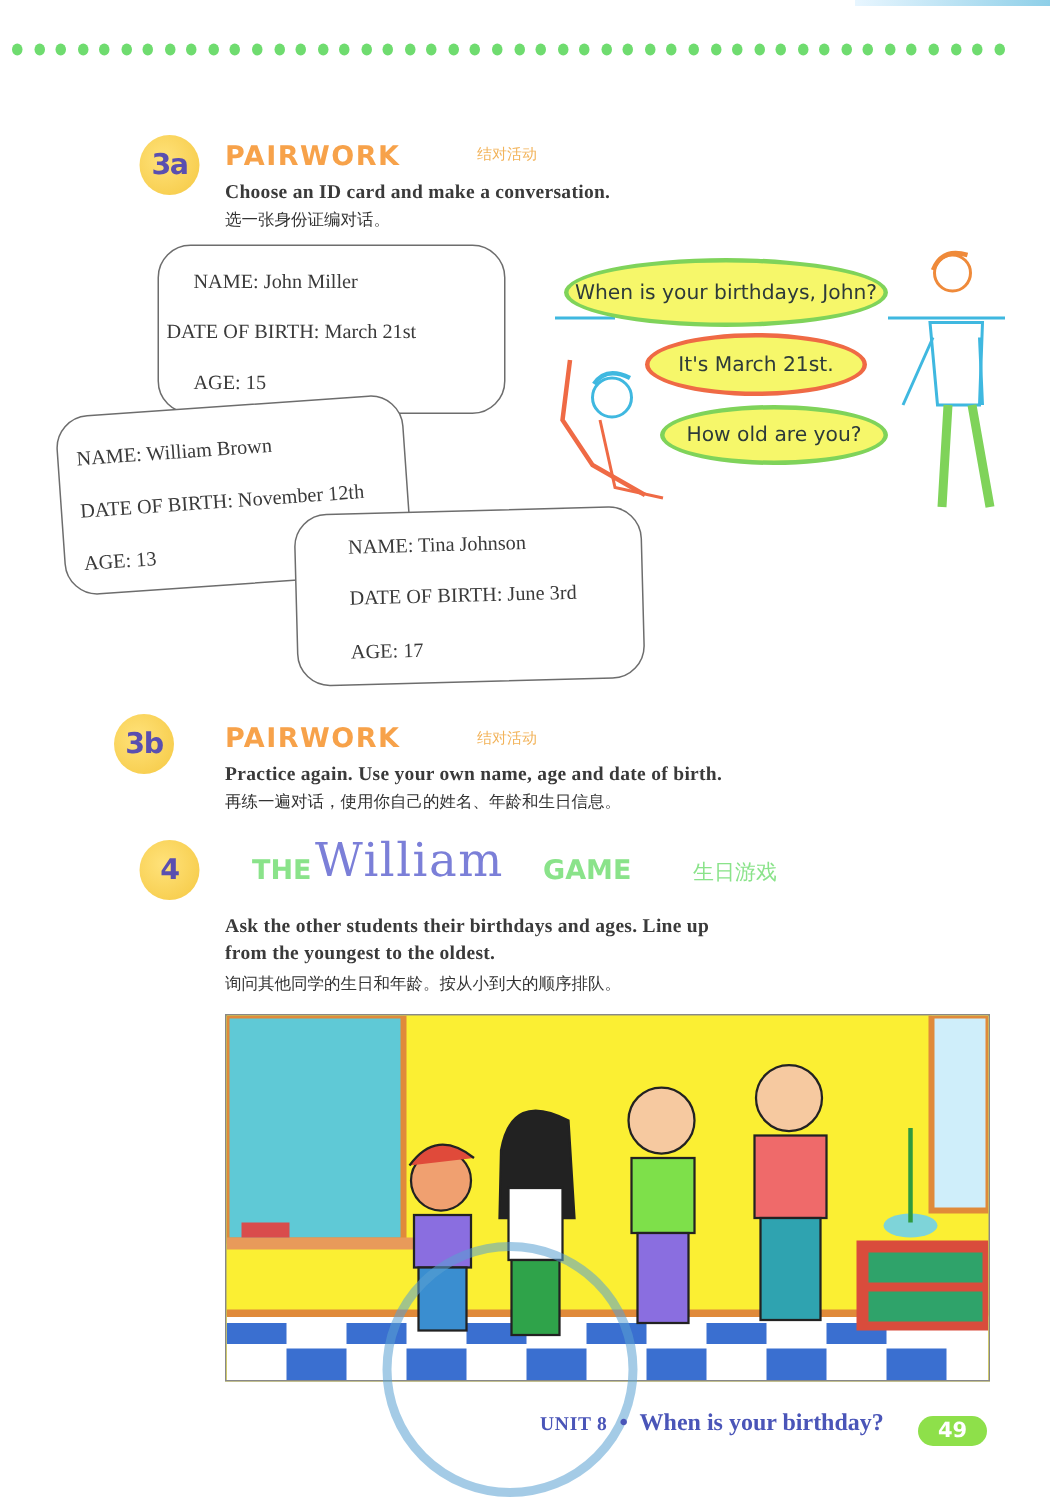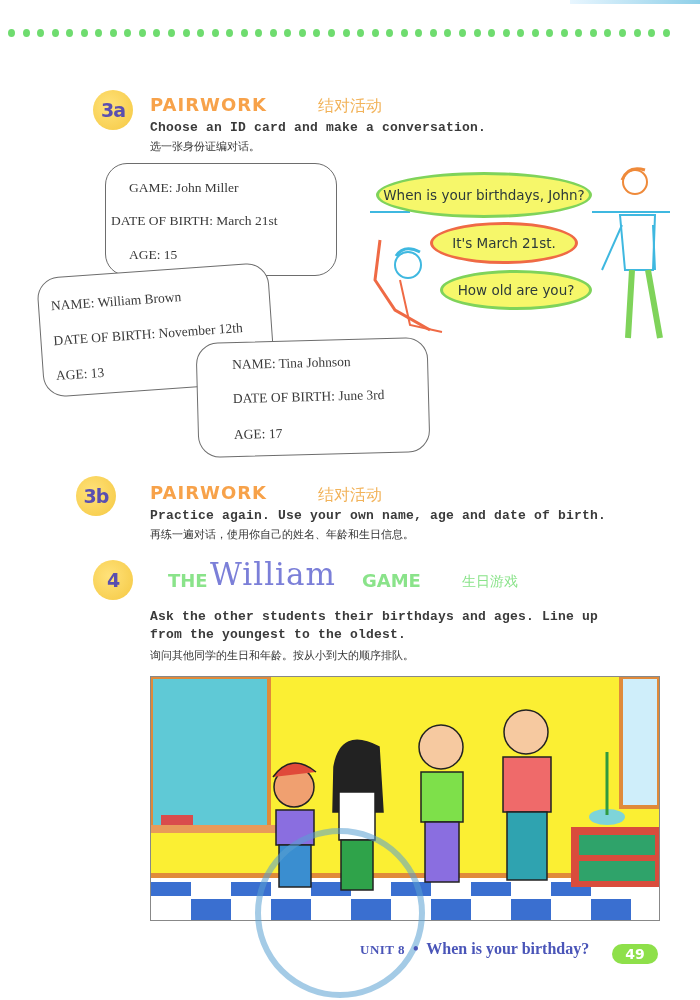--- a/index.html
+++ b/index.html
@@ -3,22 +3,22 @@
 <meta charset="utf-8">
 <style>
   html,body{margin:0;padding:0;}
   body{width:700px;height:1000px;background:#ffffff;position:relative;overflow:hidden;font-family:"Liberation Sans",sans-serif;}
   .dots{position:absolute;left:8px;top:29px;width:690px;height:12px;display:flex;gap:0;}
   .dot{width:7px;height:8px;border-radius:50%;background:#6fdc6f;margin-right:7.55px;flex:none;}
   .topbar{position:absolute;right:0;top:0;width:130px;height:4px;background:linear-gradient(90deg,#e8f6ff,#8ecfe8);}
 
   .badge{position:absolute;width:40px;height:40px;border-radius:50%;background:radial-gradient(circle at 40% 40%,#ffe27a,#f5c842);display:flex;align-items:center;justify-content:center;font-family:"DejaVu Sans",sans-serif;font-weight:bold;font-size:19px;color:#5a4fb0;letter-spacing:-1px;}
   .sec-title{position:absolute;font-family:"DejaVu Sans",sans-serif;font-weight:bold;font-size:18px;color:#f7a24a;letter-spacing:1px;}
-  .sec-cn{position:absolute;font-size:16px;color:#f2b35a;}
-  .instr{position:absolute;font-family:Liberation Mono, monospace;font-weight:bold;font-size:13px;color:#3a3a3a;letter-spacing:0.2px;}
+  .sec-cn{position:absolute;font-size:10px;color:#f2b35a;}
+  .instr{position:absolute;font-family:Liberation Serif, serif;font-weight:bold;font-size:13px;color:#3a3a3a;letter-spacing:0.2px;}
   .instr-cn{position:absolute;font-size:11px;color:#333;}
 
   .card{position:absolute;background:#fff;border:1.3px solid #6d6d6d;border-radius:22px;font-family:"Liberation Serif",serif;font-size:13.5px;color:#3a3a3a;box-sizing:border-box;}
   .card .ln{position:absolute;left:0;white-space:nowrap;}
 
   .scene{position:absolute;left:370px;top:160px;width:300px;height:195px;}
   .bubble{position:absolute;border-radius:50%;background:#f6f76a;display:flex;align-items:center;justify-content:center;font-family:"DejaVu Sans",sans-serif;font-size:13.5px;color:#2d3a3a;box-sizing:border-box;}
   .bubble.g{border:3px solid #7fd35a;}
   .bubble.r{border:3px solid #ef6a45;}
   .hline{position:absolute;height:2px;background:#3fb8e0;}
@@ -86,21 +86,21 @@
     <span class="dot" style="background: rgb(111, 220, 111);"></span>
   </div>
 
 <div class="badge" style="left:93px;top:90px;">3a</div>
 <div class="sec-title" style="left:150px;top:94px;">PAIRWORK</div>
 <div class="sec-cn" style="left:318px;top:96px;">结对活动</div>
 <div class="instr" style="left:150px;top:120px;">Choose an ID card and make a conversation.</div>
 <div class="instr-cn" style="left:150px;top:139px;">选一张身份证编对话。</div>
 
 <div class="card" style="left:105px;top:163px;width:232px;height:113px;transform:rotate(0deg);">
-  <span class="ln" style="left:23px;top:16px;">GAME: John Miller</span>
+  <span class="ln" style="left:23px;top:16px;">NAME: John Miller</span>
   <span class="ln" style="left:5px;top:49px;">DATE OF BIRTH: March 21st</span>
   <span class="ln" style="left:23px;top:83px;">AGE: 15</span>
 </div>
 
 <div class="card" style="left:40px;top:270px;width:232px;height:120px;transform:rotate(-4deg);">
   <span class="ln" style="left:12px;top:20px;">NAME: William Brown</span>
   <span class="ln" style="left:12px;top:55px;">DATE OF BIRTH: November 12th</span>
   <span class="ln" style="left:12px;top:90px;">AGE: 13</span>
 </div>
 

